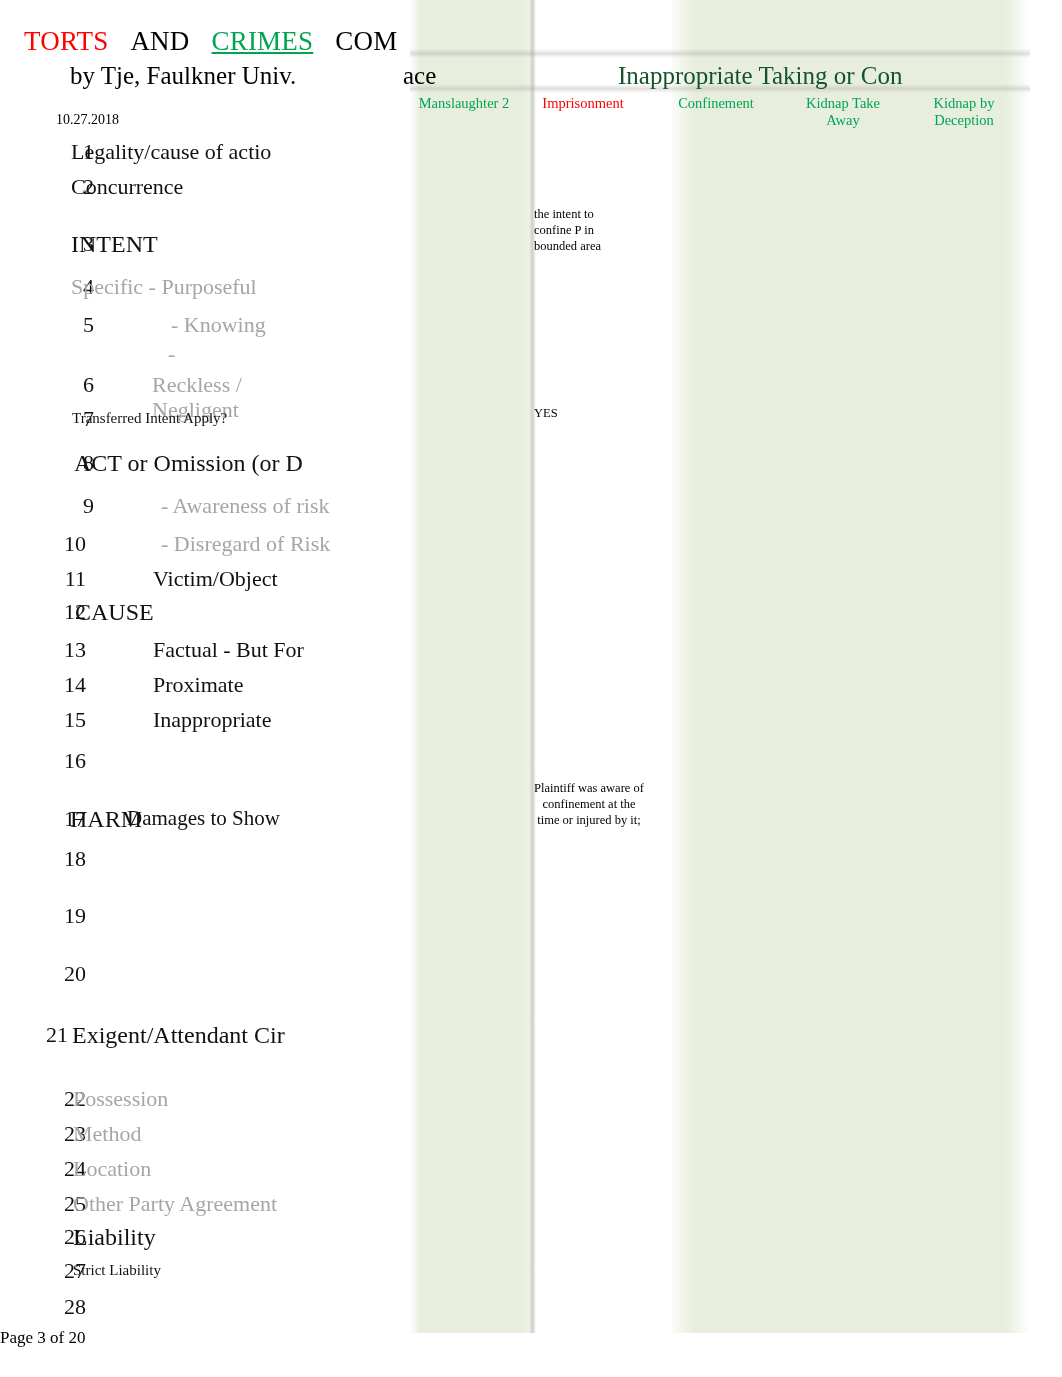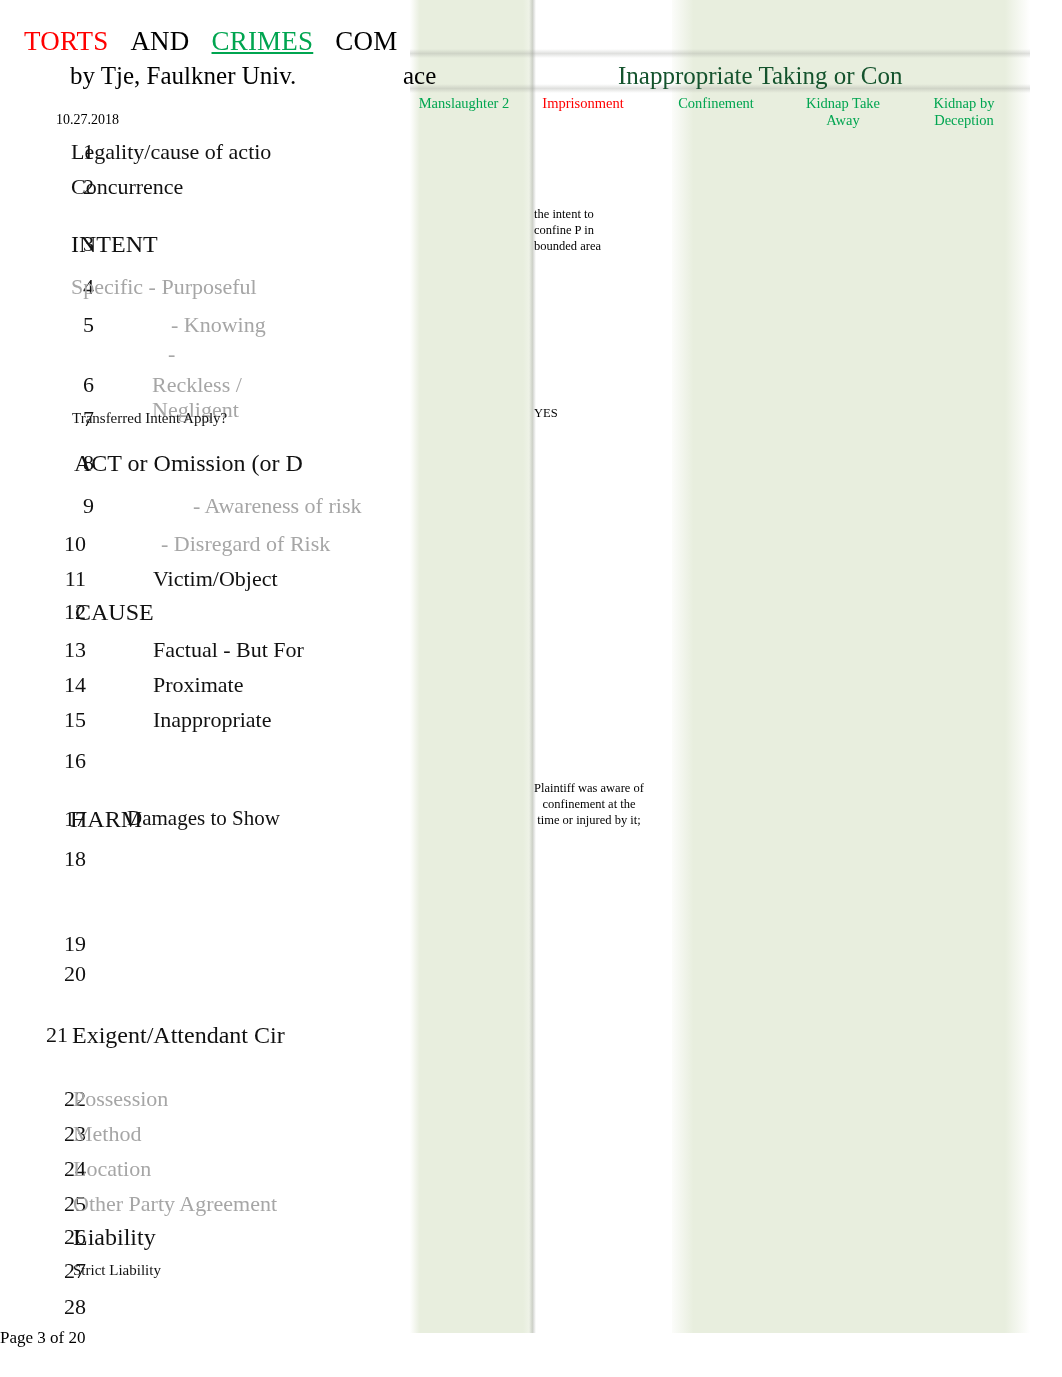--- a/index.html
+++ b/index.html
@@ -88,38 +88,38 @@
     <div class="rlab grey" style="left: 171px; top: 312px;">- Knowing</div>
     <div class="rnum" style="left: 34px; top: 372px;">6</div>
     <div class="rlab grey" style="left: 168px; top: 341px;">-</div>
     <div class="rlab grey" style="left: 152px; top: 372px;">Reckless /</div>
     <div class="rlab grey" style="left: 152px; top: 397px;">Negligent</div>
     <div class="rnum" style="left: 34px; top: 406px;">7</div>
     <div class="rlab small" style="left: 72px; top: 410px; text-align: right;">Transferred Intent Apply?</div>
     <div class="rnum" style="left: 34px; top: 450px;">8</div>
     <div class="rlab big" style="left: 74px; top: 450px;">ACT or Omission (or D</div>
     <div class="rnum" style="left: 34px; top: 493px;">9</div>
-    <div class="rlab grey" style="left: 161px; top: 493px; margin-left: 32px;">- Awareness of risk</div>
+    <div class="rlab grey" style="left: 161px; top: 493px;">- Awareness of risk</div>
     <div class="rnum" style="left: 26px; top: 531px;">10</div>
     <div class="rlab grey" style="left: 161px; top: 531px;">- Disregard of Risk</div>
     <div class="rnum" style="left: 26px; top: 566px;">11</div>
     <div class="rlab" style="left: 153px; top: 566px;">Victim/Object</div>
     <div class="rnum" style="left: 26px; top: 599px;">12</div>
     <div class="rlab big" style="left: 75px; top: 599px;">CAUSE</div>
     <div class="rnum" style="left: 26px; top: 637px;">13</div>
     <div class="rlab" style="left: 153px; top: 637px;">Factual - But For</div>
     <div class="rnum" style="left: 26px; top: 672px;">14</div>
     <div class="rlab" style="left: 153px; top: 672px;">Proximate</div>
     <div class="rnum" style="left: 26px; top: 707px;">15</div>
     <div class="rlab" style="left: 153px; top: 707px;">Inappropriate</div>
     <div class="rnum" style="left: 26px; top: 748px;">16</div>
     <div class="rnum" style="left: 26px; top: 806px;">17</div>
     <div class="rlab big" style="left: 70px; top: 806px;">HARM</div>
     <div class="rnum" style="left: 26px; top: 846px;">18</div>
-    <div class="rnum" style="left: 26px; top: 903px; margin-top: 28px;">19</div>
+    <div class="rnum" style="left: 26px; top: 903px;">19</div>
     <div class="rnum" style="left: 26px; top: 961px;">20</div>
     <div class="rnum" style="left: 8px; top: 1022px;">21</div>
     <div class="rlab big" style="left: 72px; top: 1022px;">Exigent/Attendant Cir</div>
     <div class="rnum" style="left: 26px; top: 1086px;">22</div>
     <div class="rlab grey" style="left: 73px; top: 1086px;">Possession</div>
     <div class="rnum" style="left: 26px; top: 1121px;">23</div>
     <div class="rlab grey" style="left: 73px; top: 1121px;">Method</div>
     <div class="rnum" style="left: 26px; top: 1156px;">24</div>
     <div class="rlab grey" style="left: 73px; top: 1156px;">Location</div>
     <div class="rnum" style="left: 26px; top: 1191px;">25</div>

